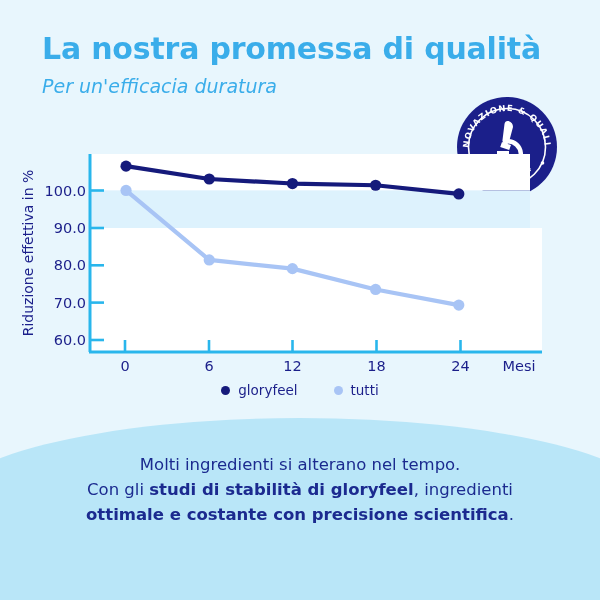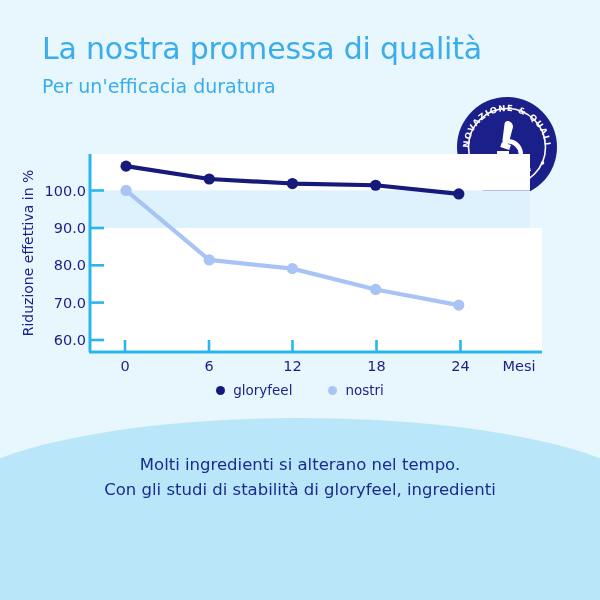--- a/index.html
+++ b/index.html
@@ -36,32 +36,33 @@
   .header {
     position: absolute;
     left: 0;
     top: 0;
     width: 600px;
   }
   .title {
     margin: 0;
     padding: 32px 4px 0 42px;
     font-size: 30px;
-    font-weight: normal;
+    font-weight: bold;
     color: #3aadea;
     letter-spacing: -0.2px;
     line-height: 1.15;
   }
   .subtitle {
     margin: 0;
     padding: 9px 0 0 42px;
     font-size: 19px;
     font-weight: normal;
     color: #3aadea;
     line-height: 1.15;
+    font-style: italic;
   }
 
   
   .seal {
     position: absolute;
     left: 455px;
     top: 95px;
     width: 104px;
     height: 104px;
   }
@@ -110,21 +111,21 @@
     top: 452px;
     width: 600px;
     text-align: center;
     color: #1b2a8f;
     font-size: 16.5px;
     line-height: 1.52;
     padding: 0 52px;
     box-sizing: border-box;
   }
   .copy .ln { display: block; white-space: nowrap; }
-  .copy b { font-weight: normal; }
+  .copy b { font-weight: bold; }
 </style>
 </head>
 <body>
 
 <div id="infographic">
 
   <div class="bottom-panel"></div>
 
   <div class="header">
     <h1 class="title">La nostra promessa di qualità</h1>
@@ -229,22 +230,23 @@
     </svg>
   </div>
 
   <div class="legend">
     <div class="legend-item">
       <span class="legend-dot" id="lg-dot-0" style="background: rgb(21, 26, 123);"></span>
       <span class="legend-label">gloryfeel</span>
     </div>
     <div class="legend-item">
       <span class="legend-dot" id="lg-dot-1" style="background: rgb(168, 196, 245);"></span>
-      <span class="legend-label">nostri</span>
+      <span class="legend-label">tutti</span>
     </div>
   </div>
 
   <div class="copy">
     <span class="ln"><span>Molti ingredienti si alterano nel tempo.</span></span>
     <span class="ln"><span>Con gli </span><b>studi di stabilità di gloryfeel</b><span>, ingredienti</span></span>
+    <span class="ln"><b>ottimale e costante con precisione scientifica</b><span>.</span></span>
   </div>
 
 </div>
 
 </body></html>

